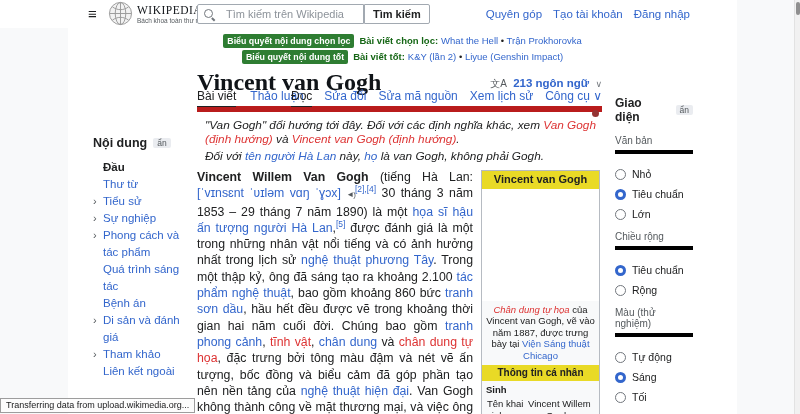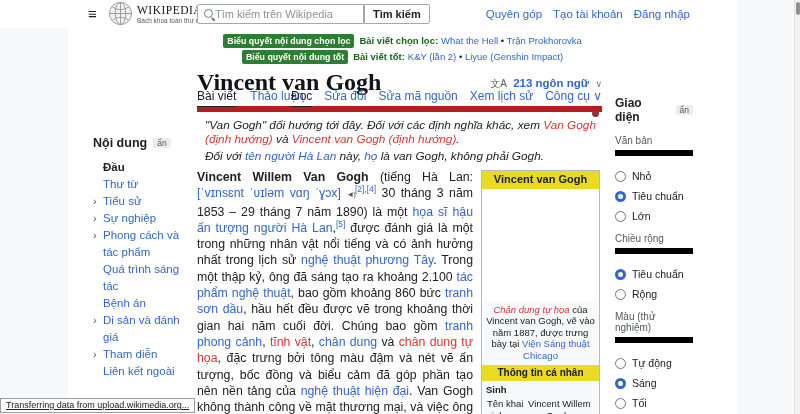--- a/index.html
+++ b/index.html
@@ -12,21 +12,21 @@
   .scrollbar { position:absolute; right:0; top:0; width:6px; height:414px; background:#f1f1f1; border-left:1px solid #e2e2e2; }
   .scroll-thumb { position:absolute; top:2px; left:1px; width:4px; height:13px; background:#8f8f8f; border-radius:2px; }
 
   
   .header { position:absolute; top:0; left:0; width:737px; height:28px; background:#fff; }
   .hamburger { position:absolute; left:88px; top:5px; font-size:15px; color:#202122; cursor:pointer; }
   .logo { position:absolute; left:108px; top:1px; display:flex; align-items:center; gap:4px; }
   .logo-text .wordmark { font-family:"Liberation Serif", serif; font-size:11.5px; letter-spacing:0.5px; color:#101418; }
   .logo-text .tagline  { font-size:6.5px; color:#54595d; margin-top:1px; }
   .searchbox { position:absolute; left:197px; top:4px; width:167px; height:20px; border:1px solid #a2a9b1;
-    border-radius:2px 0 0 2px; background:#fff; display:flex; align-items:center; padding:0 5px; gap:0; }
+    border-radius:2px 0 0 2px; background:#fff; display:flex; align-items:center; padding:0 5px; gap:11px; }
   .searchbox input { border:none; outline:none; width:130px; font-size:11px; font-family:"Liberation Sans",sans-serif; color:#202122; }
   .searchbox input::placeholder { color:#8d939a; }
   .mag { position:relative; width:12px; height:12px; flex:0 0 auto; }
   .mag::before { content:""; position:absolute; left:1px; top:1px; width:7px; height:7px;
     border:1.4px solid #72777d; border-radius:50%; }
   .mag::after { content:""; position:absolute; left:8.5px; top:8.5px; width:4px; height:1.6px;
     background:#72777d; transform:rotate(45deg); transform-origin:left center; }
   .search-btn { position:absolute; left:364px; top:4px; height:20px; padding:0 8px; border:1px solid #a2a9b1;
     border-radius:0 2px 2px 0; background:#fff; font-weight:bold; font-size:11px; font-family:"Liberation Sans",sans-serif; color:#202122; }
   .header-links { position:absolute; right:47px; top:8px; display:flex; gap:11px; font-size:11.5px; }
@@ -59,21 +59,21 @@
   .pill { background:#eaecf0; color:#54595d; font-size:8.5px; font-weight:normal; padding:0 4px; border-radius:2px; }
   .toc-items { margin-top:9px; }
   .toc-item { position:relative; padding-left:10px; line-height:17px; color:#3366cc; cursor:pointer; }
   .toc-item .chev { position:absolute; left:0; top:0; color:#54595d; font-size:11px; }
   .toc-item.active { color:#202122; font-weight:bold; }
 
   
   .appearance { position:absolute; left:615px; top:96px; width:78px; font-size:10.5px; }
   .app-header { display:flex; align-items:center; gap:6px; font-size:12px; font-weight:bold; }
   .app-sec { margin-top:11px; }
-  .app-sec-title { color:#54595d; font-size:10px; padding-bottom:4px; border-bottom:6px solid #000000; margin-bottom:14px; }
+  .app-sec-title { color:#54595d; font-size:10px; padding-bottom:4px; border-bottom:4px solid #000000; margin-bottom:14px; }
   .opt { display:flex; align-items:center; gap:6px; margin:8px 0; cursor:pointer; }
   .radio { width:11px; height:11px; border-radius:50%; border:1px solid #72777d; background:#fff; flex:0 0 auto; }
   .radio.sel { border:3.5px solid #36c; }
 
   
   .content { position:absolute; left:197px; top:118px; width:403px; font-size:12.3px; line-height:16.3px; text-align:justify; }
   .hatnote { font-style:italic; font-size:11.8px; line-height:14px; padding-left:8px; margin-bottom:3px; text-align:left; }
   .content p { margin:6px 0 12px; }
   .a  { color:#3366cc; cursor:pointer; }
   .r  { color:#d33; cursor:pointer; }
@@ -89,21 +89,21 @@
   .ib-img { height:112px; background:#ffffff; }
   .ib-caption { padding:3px 4px 4px; text-align:center; }
   .ib-sec { background:#e9da26; font-weight:bold; text-align:center; font-size:10px; padding:2px; }
   .ib-birth { font-weight:bold; padding:3px 4px 1px; }
   .ib-row { display:flex; padding:1px 0; }
   .ib-label { width:46px; padding:1px 2px 1px 5px; flex:0 0 auto; }
   .ib-val { flex:1; padding:1px 3px 1px 0; }
 
   
   .status { position:absolute; left:0; top:398px; background:#fcfcfc; border:1px solid #9d9d9d;
-    font-size:9px; padding:1px 5px 2px; color:#202122; white-space:nowrap;text-decoration:underline; }
+    font-size:9px; padding:1px 5px 2px; color:#202122; white-space:nowrap; }
 </style>
 </head>
 <body>
 
 <div class="page">
 
   <div class="margin-left"></div>
   <div class="margin-right"></div>
 
   <div class="header">
@@ -165,21 +165,21 @@
     </div>
     <div class="toc-items" id="toc-items">
         <div class="toc-item active"><span>Đầu</span></div>
         <div class="toc-item"><span>Thư từ</span></div>
         <div class="toc-item"><span class="chev">›</span><span>Tiểu sử</span></div>
         <div class="toc-item"><span class="chev">›</span><span>Sự nghiệp</span></div>
         <div class="toc-item"><span class="chev">›</span><span>Phong cách và tác phẩm</span></div>
         <div class="toc-item"><span>Quá trình sáng tác</span></div>
         <div class="toc-item"><span>Bệnh án</span></div>
         <div class="toc-item"><span class="chev">›</span><span>Di sản và đánh giá</span></div>
-        <div class="toc-item"><span class="chev">›</span><span>Tham diễn</span></div>
+        <div class="toc-item"><span class="chev">›</span><span>Tham khảo</span></div>
         <div class="toc-item"><span>Liên kết ngoài</span></div>
       </div>
   </div>
 
   <div class="appearance">
     <div class="app-header">
       <span>Giao diện</span>
       <span class="pill">ẩn</span>
     </div>
     <div id="appearance-sections">

